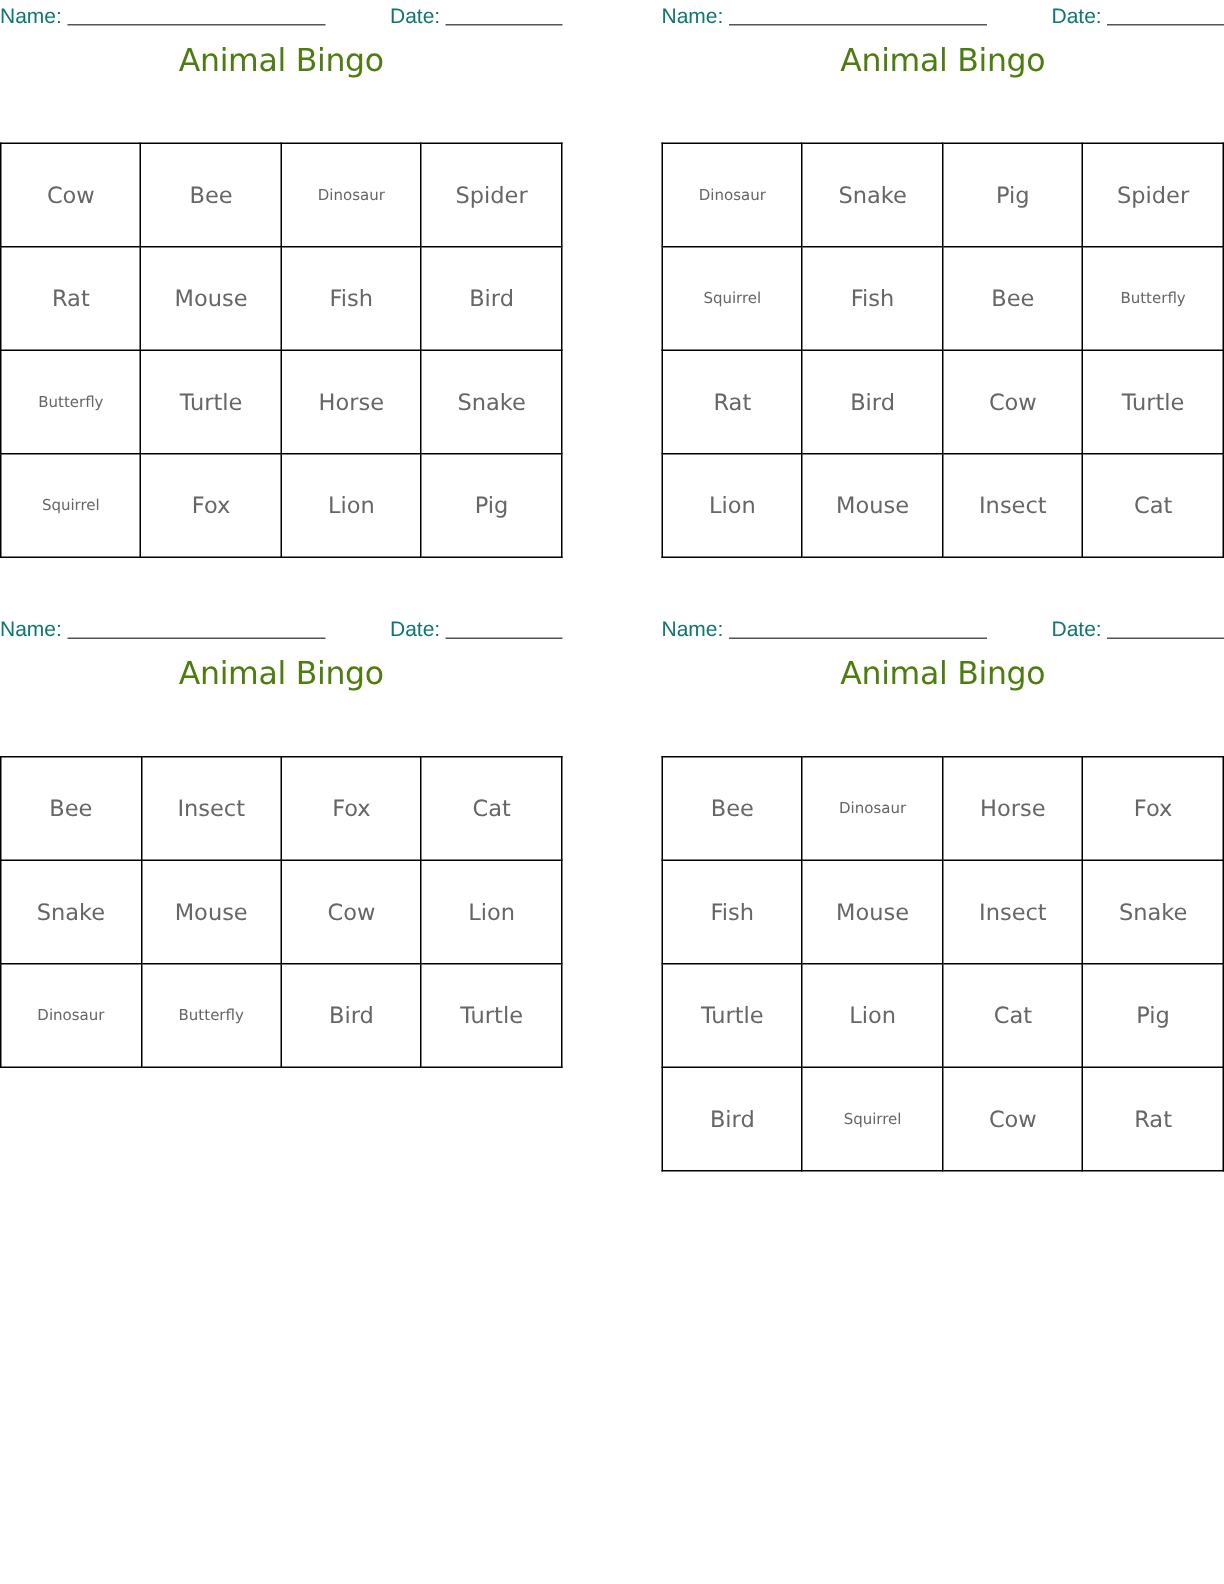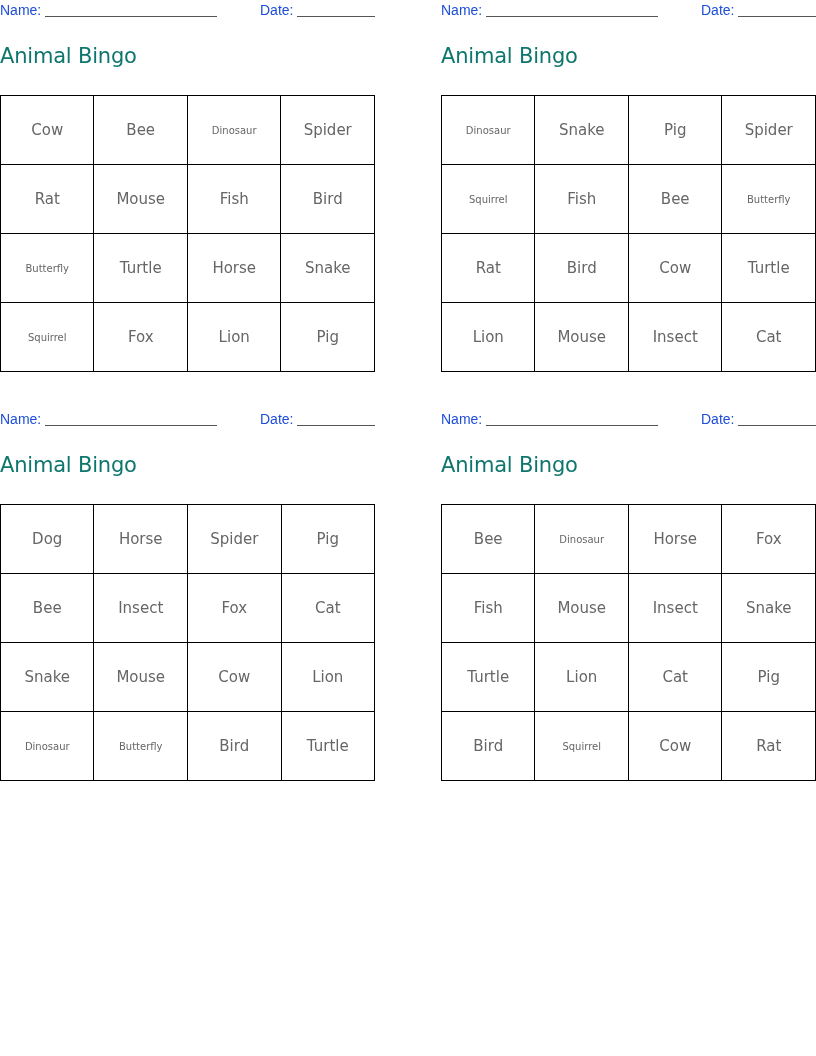--- a/index.html
+++ b/index.html
@@ -1,28 +1,28 @@
 <!DOCTYPE html>
 <html><head>
   <meta charset="utf-8">
   <style>
     html, body { margin: 0; padding: 0; background: #ffffff; }
     body { width: 816px; height: 1056px; position: relative; overflow: hidden; }
     .card { position: absolute; width: 375px; }
     .header-line {
       position: absolute; top: 0; left: 0; width: 375px; height: 20px;
-      font-family: "Liberation Sans", sans-serif; font-size: 14px; color: #1d4ed8;
+      font-family: "Liberation Sans", sans-serif; font-size: 14px; color: #0f766e;
     }
     .name-label { position: absolute; left: 0; top: 2px; }
     .name-line { position: absolute; left: 45px; top: 16px; width: 172px; border-bottom: 1px solid #555; }
     .date-label { position: absolute; left: 260px; top: 2px; }
     .date-line { position: absolute; left: 297px; top: 16px; width: 78px; border-bottom: 1px solid #555; }
     .title {
-      position: absolute; top: 44px; left: 0; width: 375px; text-align: left;
-      font-family: "DejaVu Sans", sans-serif; font-size: 21px; color: #0f766e;
+      position: absolute; top: 28px; left: 0; width: 375px; text-align: center;
+      font-family: "DejaVu Sans", sans-serif; font-size: 21px; color: #4d7c0f;
       letter-spacing: -0.2px;
     }
     .grid {
       position: absolute; top: 95px; left: 0;
       border-collapse: collapse; table-layout: fixed;
     }
     .grid td {
       border: 1.3px solid #000;
       width: 93px; height: 68px; padding: 0;
       text-align: center; vertical-align: middle;
@@ -112,26 +112,20 @@
       <div class="header-line">
         <span class="name-label">Name:</span>
         <span class="name-line"></span>
         <span class="date-label">Date:</span>
         <span class="date-line"></span>
       </div>
       <div class="title">Animal Bingo</div>
       <table class="grid">
         <tbody>
           <tr>
-            <td>Dog</td>
-            <td>Horse</td>
-            <td>Spider</td>
-            <td>Pig</td>
-          </tr>
-          <tr>
             <td>Bee</td>
             <td>Insect</td>
             <td>Fox</td>
             <td>Cat</td>
           </tr>
           <tr>
             <td>Snake</td>
             <td>Mouse</td>
             <td>Cow</td>
             <td>Lion</td>

